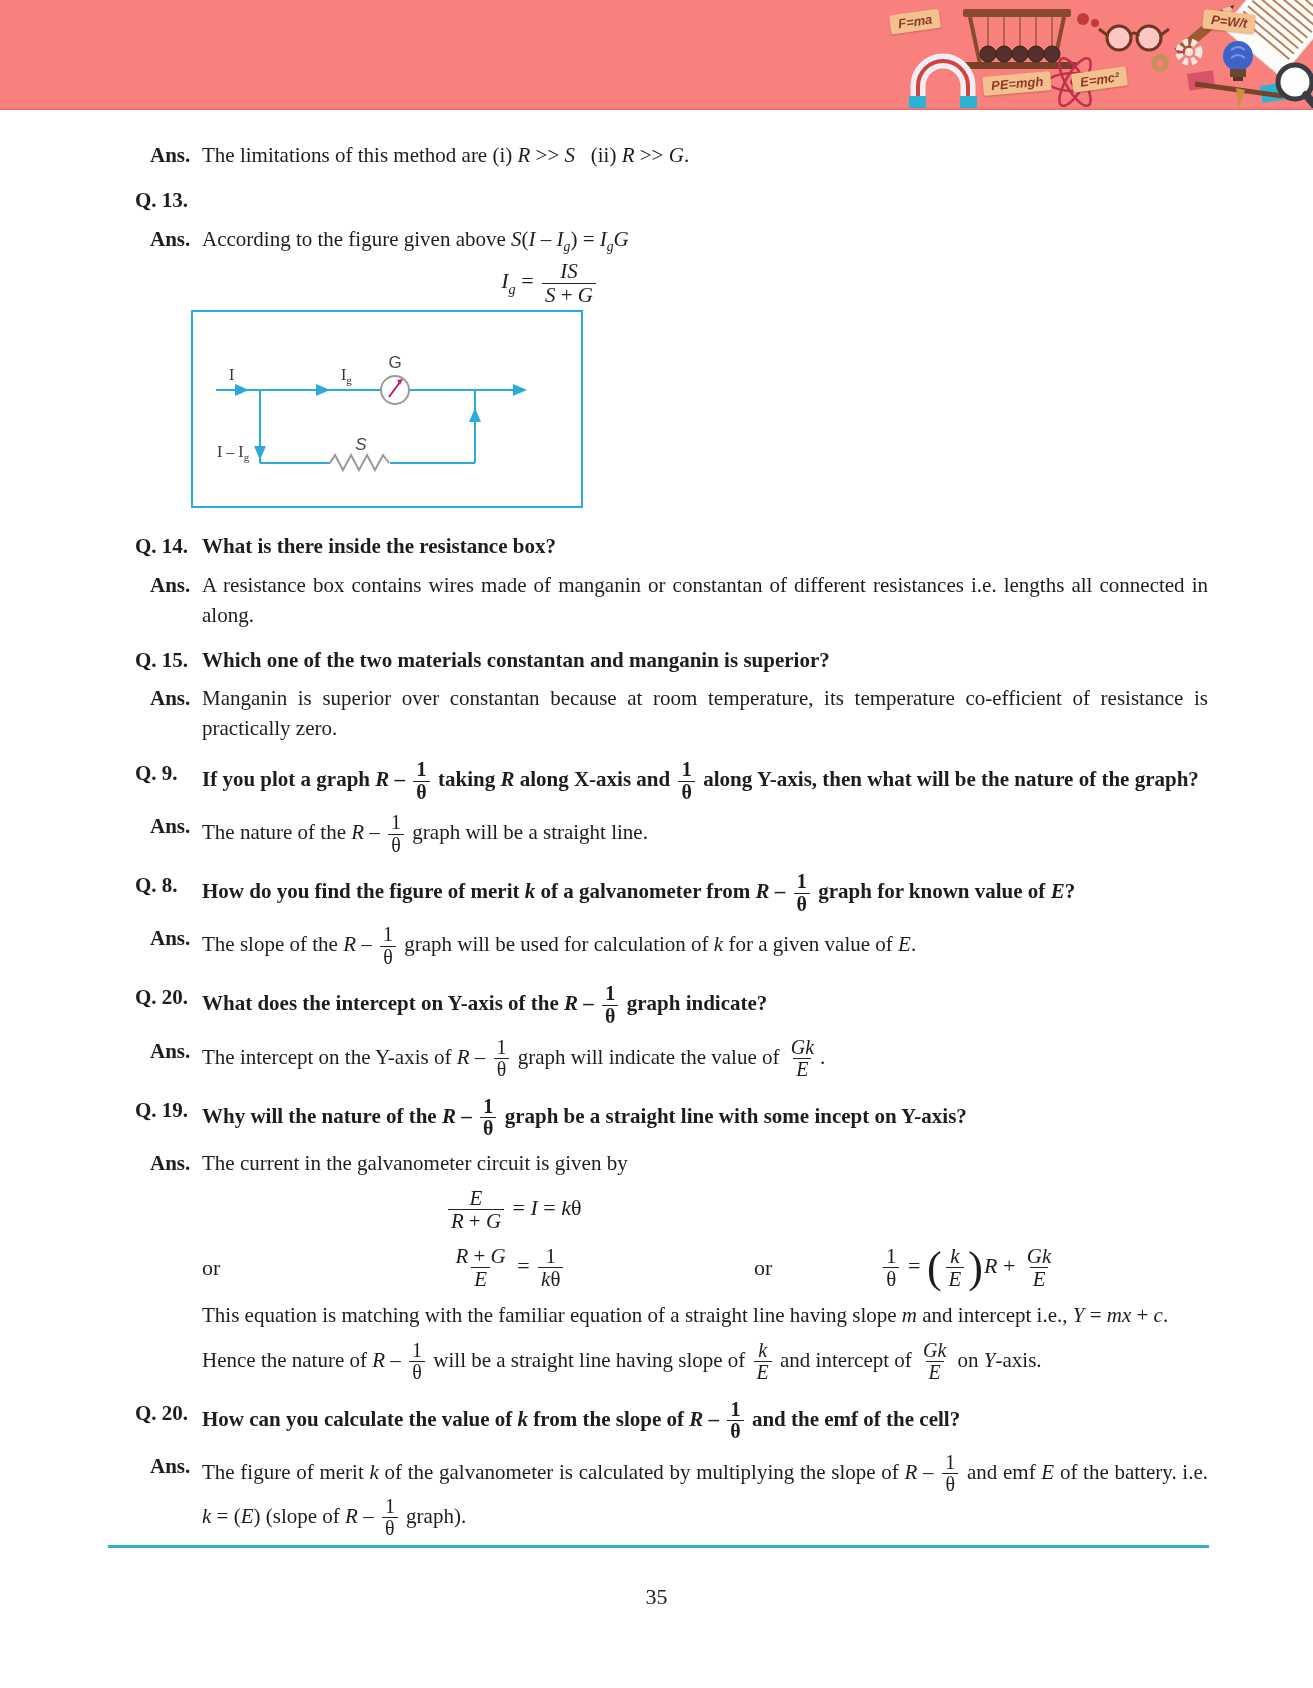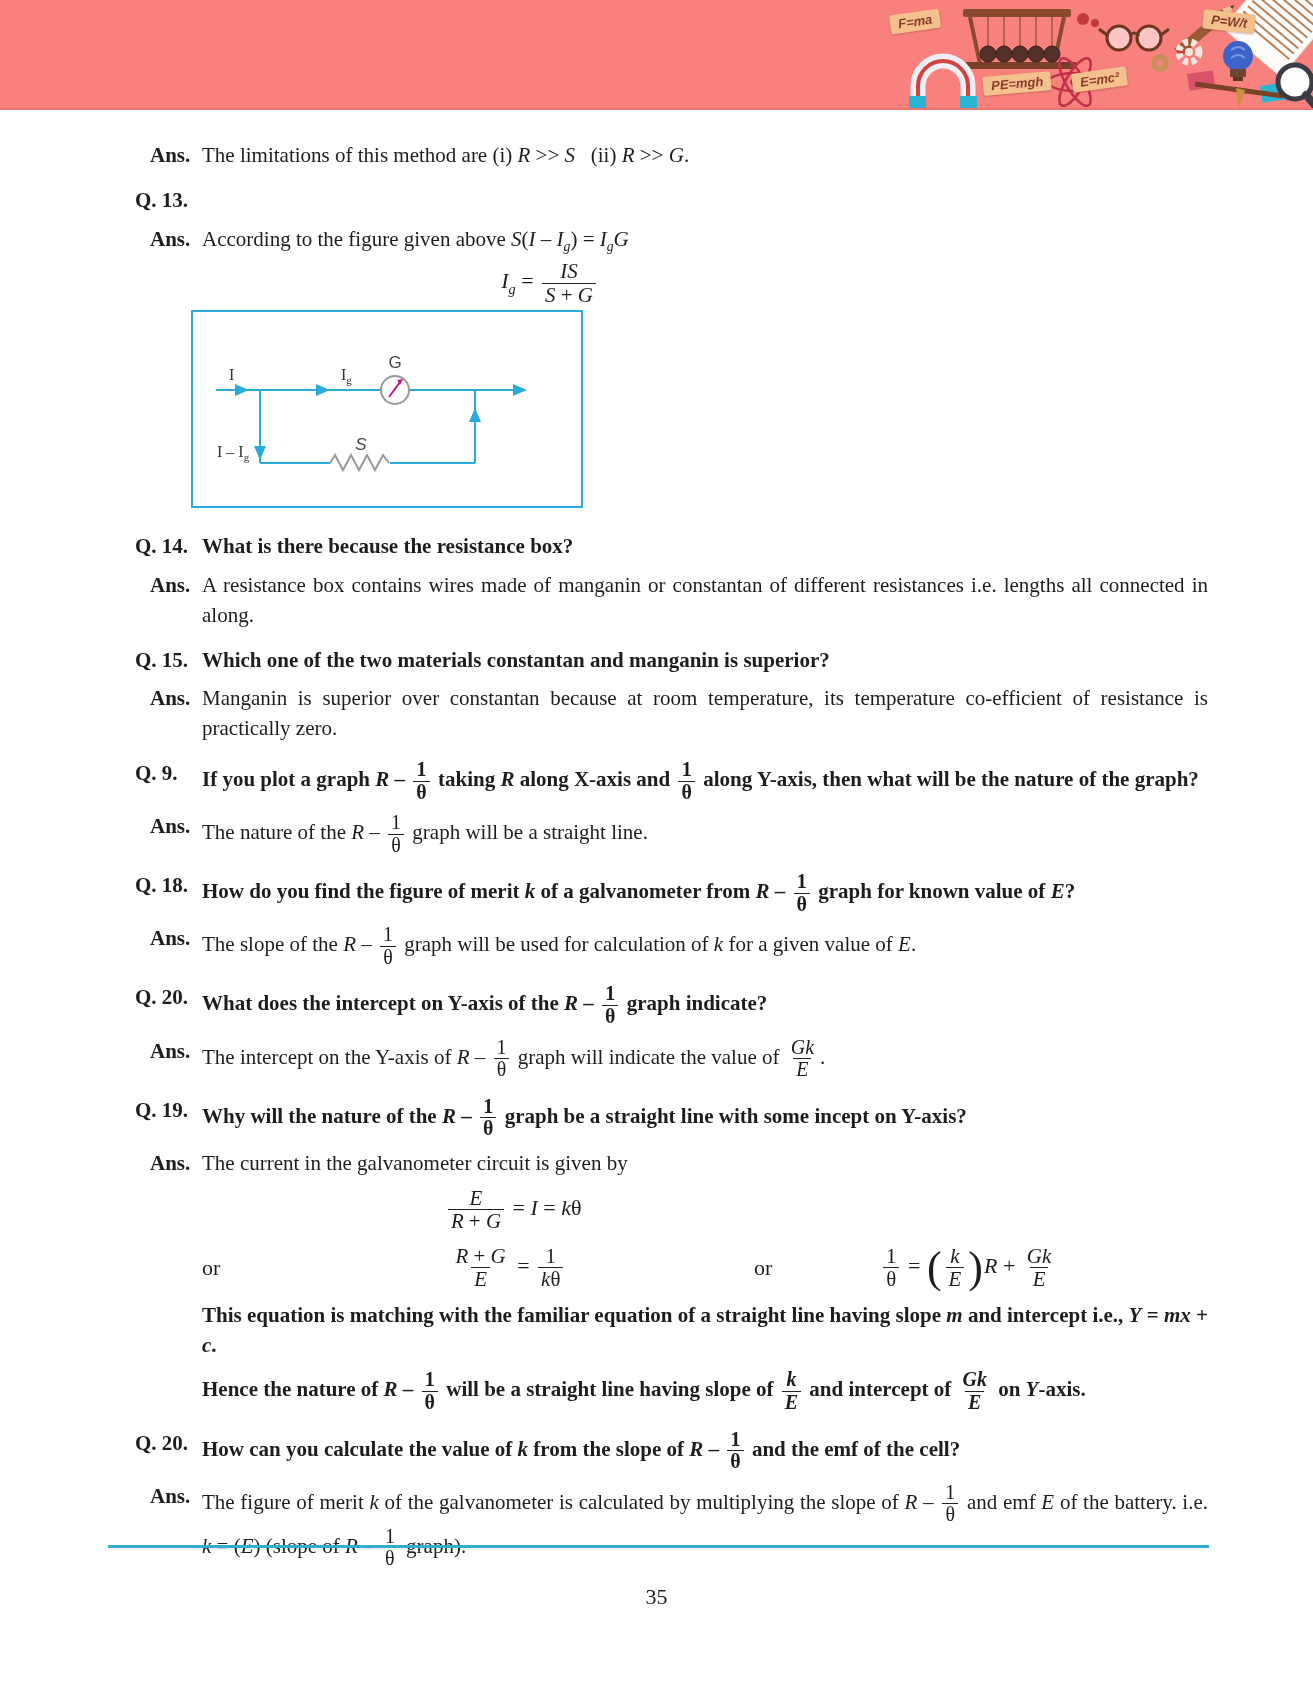--- a/index.html
+++ b/index.html
@@ -13,21 +13,21 @@
   .icons-svg{position:absolute;right:0;top:0;}
   .chip{position:absolute;background:#f4c18e;color:#8a3a2a;
     font-family:"Liberation Sans",sans-serif;font-weight:bold;font-style:italic;
     font-size:13px;padding:2px 8px;border-radius:2px;box-shadow:0 1px 2px rgba(120,40,30,.35);}
   
   .content{position:absolute;top:108px;left:0;width:1313px;
     padding:24px 105px 0 135px;box-sizing:border-box;font-size:21px;line-height:1.42;}
   .row{display:flex;align-items:flex-start;}
   .qrow{margin-top:15px;}
   .arow{margin-top:9px;}
-  .prow{margin-top:9px;font-weight:bold;}
+  .prow{margin-top:9px;}
   .lab{width:67px;flex:none;font-weight:bold;}
   .alab{padding-left:15px;box-sizing:border-box;}
   .body{flex:1;min-width:0;text-align:justify;}
   .qbody{font-weight:bold;}
   sub{font-size:0.65em;font-style:italic;}
   
   .frac{display:inline-flex;flex-direction:column;align-items:center;
     vertical-align:middle;line-height:1.08;font-size:0.95em;margin:0 3px;}
   .fn{display:block;padding:0 3px;}
   .fd{display:block;border-top:1.5px solid #222;padding:0 3px;}
@@ -211,21 +211,21 @@
     <text x="38" y="70" class="figlab">I</text>
     <text x="150" y="70" class="figlab"><tspan>I</tspan><tspan dy="4" font-size="11">g</tspan></text>
     <text x="204" y="58" class="figlab-sans" text-anchor="middle">G</text>
     <text x="170" y="140" class="figlab-sans" text-anchor="middle" font-size="18" font-style="italic">S</text>
     <text x="26" y="147" class="figlab"><tspan>I – I</tspan><tspan dy="4" font-size="11">g</tspan></text>
   </svg>
 </div>
     </div>
     <div class="row qrow">
       <div class="lab">Q. 14.</div>
-      <div class="body qbody">What is there because the resistance box?</div>
+      <div class="body qbody">What is there inside the resistance box?</div>
     </div>
     <div class="row arow">
       <div class="lab alab">Ans.</div>
       <div class="body">A resistance box contains wires made of manganin or constantan of different resistances i.e. lengths all connected in along.</div>
     </div>
     <div class="row qrow">
       <div class="lab">Q. 15.</div>
       <div class="body qbody">Which one of the two materials constantan and manganin is superior?</div>
     </div>
     <div class="row arow">
@@ -243,21 +243,21 @@
         </span> along Y-axis, then what will be the nature of the graph?</div>
     </div>
     <div class="row arow">
       <div class="lab alab">Ans.</div>
       <div class="body">The nature of the <i>R</i> – <span class="frac">
           <span class="fn">1</span>
           <span class="fd">θ</span>
         </span> graph will be a straight line.</div>
     </div>
     <div class="row qrow">
-      <div class="lab">Q. 18.</div>
+      <div class="lab">Q. 8.</div>
       <div class="body qbody">How do you find the figure of merit <i>k</i> of a galvanometer from <i>R</i> – <span class="frac">
           <span class="fn">1</span>
           <span class="fd">θ</span>
         </span> graph for known value of <i>E</i>?</div>
     </div>
     <div class="row arow">
       <div class="lab alab">Ans.</div>
       <div class="body">The slope of the <i>R</i> – <span class="frac">
           <span class="fn">1</span>
           <span class="fd">θ</span>

